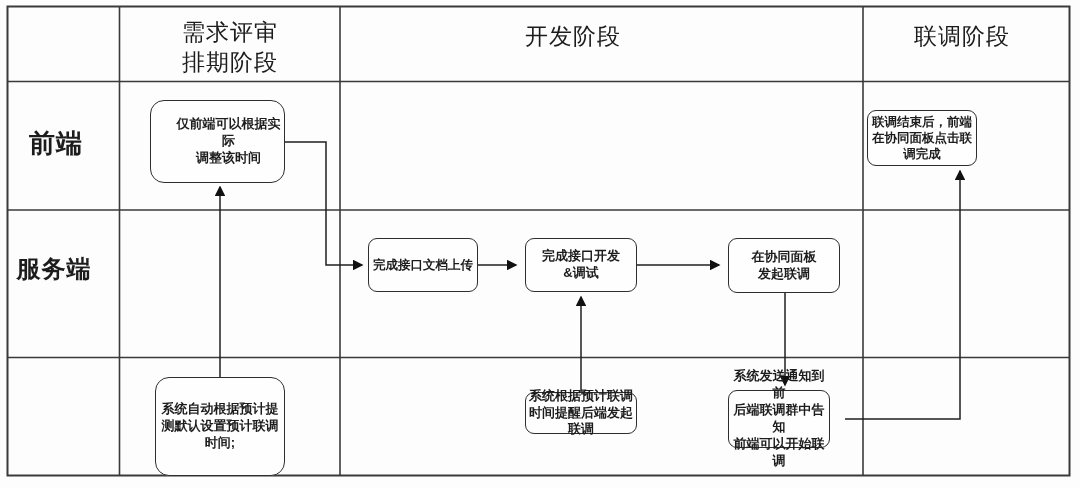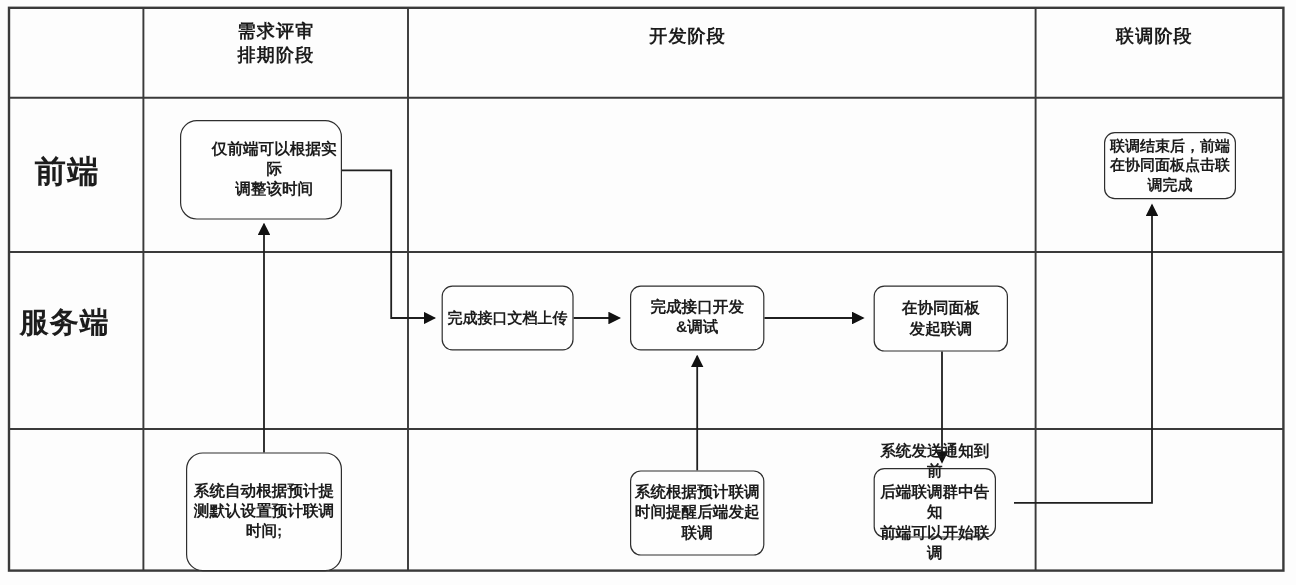--- a/index.html
+++ b/index.html
@@ -3,21 +3,21 @@
 <meta charset="utf-8">
 <style>
   html,body{margin:0;padding:0;background:#ffffff;}
   .stage{
     position:relative;width:1080px;height:488px;background:#fdfdfd;
     font-family:"Liberation Sans","DejaVu Sans",sans-serif;color:#1c1c1c;overflow:hidden;
   }
   svg.wires{position:absolute;left:0;top:0;width:1080px;height:488px;}
   .hdr{
     position:absolute;transform:translateX(-50%);text-align:left;
-    font-size:15px;font-weight:700;line-height:1.32;white-space:pre-line;letter-spacing:1px;
+    font-size:23px;font-weight:400;line-height:1.32;white-space:pre-line;letter-spacing:1px;
   }
   .lane{
     position:absolute;transform:translateX(-50%);text-align:left;
     font-size:24px;font-weight:600;letter-spacing:1px;white-space:nowrap;
   }
   .lane.fe{font-size:26px;}
   .node{
     position:absolute;box-sizing:border-box;background:#fefefe;
     border:1.6px solid #2e2e2e;
     display:flex;align-items:center;justify-content:center;
@@ -66,37 +66,37 @@
 排期阶段</div>
   <div class="hdr" style="left:573px;top:21px;">开发阶段</div>
   <div class="hdr" style="left:962px;top:21px;">联调阶段</div>
 
   <div class="lane fe" style="left:56px;top:126px;">前端</div>
   <div class="lane" style="left:54px;top:253px;">服务端</div>
 
   <div class="node r-big" style="left:150px;top:100px;width:135px;height:83px;padding-left:24px;">仅前端可以根据实际
 调整该时间</div>
 
-  <div class="node r-sm f-sm" style="left:920px;top:110px;width:110px;height:56px;">联调结束后，前端
+  <div class="node r-sm f-sm" style="left:867px;top:110px;width:110px;height:56px;">联调结束后，前端
 在协同面板点击联
 调完成</div>
 
   <div class="node r-sm f-sm" style="left:368px;top:238px;width:110px;height:54px;">完成接口文档上传</div>
 
   <div class="node r-sm" style="left:525px;top:238px;width:112px;height:54px;">完成接口开发
 &amp;调试</div>
 
   <div class="node r-sm" style="left:728px;top:238px;width:112px;height:55px;">在协同面板
 发起联调</div>
 
   <div class="node r-big" style="left:155px;top:377px;width:130px;height:99px;">系统自动根据预计提
 测默认设置预计联调
 时间;</div>
 
-  <div class="node r-sm" style="left:525px;top:392px;width:112px;height:71px;">系统根据预计联调
+  <div class="node r-sm" style="left:525px;top:392px;width:112px;height:42px;">系统根据预计联调
 时间提醒后端发起
 联调</div>
 
   <div class="node r-sm" style="left:728px;top:390px;width:102px;height:58px;">系统发送通知到前
 后端联调群中告知
 前端可以开始联调</div>
 
 </div>
 
 </body></html>

